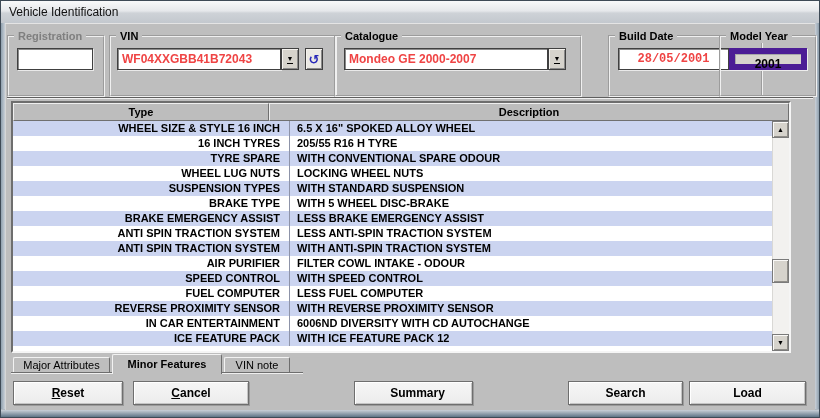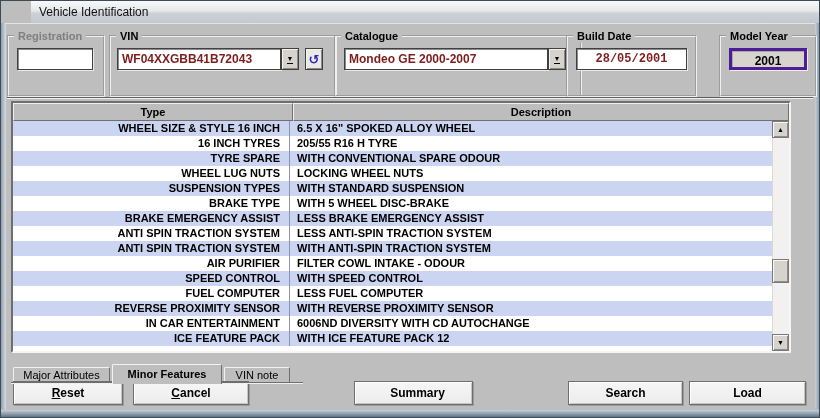--- a/index.html
+++ b/index.html
@@ -4,52 +4,52 @@
 <style>
   * { margin:0; padding:0; }
   body { width:820px; height:418px; background:#888; font-family:"Liberation Sans",sans-serif; }
 
   .win { position:relative; width:820px; height:418px; box-sizing:border-box;
          background:#BEBEBE; border:1px solid #3E4A56; overflow:hidden; }
 
   
   .titlebar { position:absolute; top:0; left:0; right:0; height:22px;
     background:linear-gradient(#F8F9FA 0%,#E6E8EB 45%,#CED2D7 55%,#C3C8CE 100%);
-    border-bottom:1px solid #98A0A8;margin-left:30px; }
+    border-bottom:1px solid #98A0A8; }
   .title { position:absolute; left:8px; top:3px; font-size:12px; line-height:16px; color:#111; }
   .frame-l { position:absolute; left:0; top:22px; bottom:0; width:4px;
     background:linear-gradient(90deg,#8FA0AE,#C9D0D8); }
   .frame-r { position:absolute; right:0; top:22px; bottom:0; width:4px;
     background:linear-gradient(90deg,#C9D0D8,#8FA0AE); }
   .frame-b { position:absolute; left:0; right:0; bottom:0; height:7px;
     background:linear-gradient(#C9D0D8,#5E7486); border-top:1px solid #AEB8C1; }
 
   .client { position:absolute; left:4px; top:22px; right:4px; bottom:7px;
     background:#BEBEBE; box-shadow:inset 0 1px 0 #E4E4E4, inset 1px 0 0 #D6D6D6; }
 
   
   .group { position:absolute; top:12px; height:58px; border:2px groove #F0F0F0; }
   .g-reg   { left:2px;   width:94px; }
   .g-vin   { left:104px; width:224px; }
   .g-cat   { left:329px; width:244px; }
-  .g-build { left:561px; width:127px; }
+  .g-build { left:603px; width:127px;padding-left:24px; }
   .g-model { left:714px; width:94px; }
   .glabel { position:absolute; top:-8px; left:5px; background:#BEBEBE; padding:0 4px;
     font-weight:bold; font-size:11px; line-height:14px; color:#000; white-space:nowrap; }
   .glabel.disabled { color:#7F7F7F; }
 
   .tinput { position:absolute; top:11px; height:22px; box-sizing:border-box; background:#fff;
     border:1px solid #404040; box-shadow:inset 1px 1px 0 #8A8A8A, 1px 1px 0 #E9E9E9;
-    font-family:"Liberation Sans",sans-serif; font-weight:bold; font-size:12px; padding:0 4px; color:#7f1d1d; }
+    font-family:"Liberation Sans",sans-serif; font-weight:bold; font-size:12px; padding:0 4px; color:#ef4444; }
   .reg-input   { left:8px;  width:76px; }
   .vin-input   { left:6px;  width:164px; }
   .cat-input   { left:8px;  width:204px; }
   .build-input { left:8px;  width:111px; text-align:center;font-family:Liberation Mono, monospace; }
   .model-box { position:absolute; left:8px; top:11px; width:78px; height:22px; box-sizing:border-box;
-    background:#D7D4CD; border:3px solid #4c1d95; box-shadow:inset 1px 1px 0 #A8A8A8, 1px 1px 0 #EDEDED;
+    background:#D7D4CD; border:6px solid #4c1d95; box-shadow:inset 1px 1px 0 #A8A8A8, 1px 1px 0 #EDEDED;
     font-weight:bold; font-size:12px; line-height:20px; text-align:center; color:#000; }
 
   .minibtn { position:absolute; top:11px; width:18px; height:22px; box-sizing:border-box;
     background:#D6D3CC; border:1px solid #404040; padding:0;
     box-shadow:inset 1px 1px 0 #F4F2EE, inset -1px -1px 0 #8A8A8A;
     display:flex; align-items:center; justify-content:center; cursor:default; }
   .vin-drop  { left:170px; }
   .undo-btn  { left:194px; background:#EBE9E4; }
   .cat-drop  { left:212px; }
   .droparrow { font-size:7px; line-height:7px; color:#000; border-bottom:1px solid #000; padding-bottom:1px; }
@@ -58,21 +58,21 @@
   .sep { position:absolute; left:2px; top:74px; width:806px; height:0;
     border-top:1px solid #5E5E5E; border-bottom:1px solid #F0F0F0; }
 
   
   .table { position:absolute; left:6px; top:78px; width:780px; height:252px; box-sizing:border-box;
     background:#fff; border:2px solid; border-color:#6E6E6E #F5F5F5 #F5F5F5 #6E6E6E; }
   .thead { display:flex; height:18px; background:#BDBDBD; }
   .th { box-sizing:border-box; border-top:1px solid #EFEFEF; border-left:1px solid #EFEFEF;
     border-right:1px solid #707070; border-bottom:1px solid #707070;
     font-weight:bold; font-size:11px; line-height:16px; text-align:center; color:#000; }
-  .th-type { width:280px; }
+  .th-type { width:256px; }
   .th-desc { flex:1; }
   .tbody { position:absolute; left:0; top:18px; right:17px; bottom:0; overflow:hidden; background:#fff; }
   .trow { display:flex; height:15px; background:#FFFFFF; }
   .trow.alt { background:#CBD4F0; }
   .td { box-sizing:border-box; font-weight:bold; font-size:11px; line-height:15px;
     white-space:nowrap; overflow:hidden; color:#000;padding-left:46px; }
   .td-type { width:276px; text-align:right; padding-right:9px; }
   .td-desc { flex:1; border-left:1px solid #8D93A8; padding-left:7px; }
 
   
@@ -82,21 +82,21 @@
     background:#D6D3CC; border:1px solid #7A7A7A;
     box-shadow:inset 1px 1px 0 #FAF9F7, inset -1px -1px 0 #8F8D88;
     display:flex; align-items:center; justify-content:center; font-size:7px; color:#000; }
   .sbtn.up { top:0; } .sbtn.down { bottom:0; }
   .strack { position:absolute; left:0; top:17px; bottom:17px; width:17px; }
   .sthumb { position:absolute; left:0; top:121px; width:17px; height:24px; box-sizing:border-box;
     background:#D6D3CC; border:1px solid #7A7A7A;
     box-shadow:inset 1px 1px 0 #FAF9F7, inset -1px -1px 0 #8F8D88; }
 
   
-  .tabstrip { position:absolute; left:6px; top:341px; width:292px; height:20px; }
+  .tabstrip { position:absolute; left:6px; top:331px; width:292px; height:20px; }
   .tabstrip::after { content:""; position:absolute; left:0; right:0; bottom:0; height:0;
     border-top:1px solid #6E6E6E; border-bottom:1px solid #EFEFEF; z-index:1; }
   .tab { position:absolute; bottom:0; box-sizing:border-box; height:17px; background:#BEBEBE;
     border:1px solid #6E6E6E; border-bottom:none; border-top-color:#F2F2F2; border-left-color:#F2F2F2;
     border-radius:2px 2px 0 0; font-size:11px; line-height:15px; text-align:center; z-index:0; color:#000; }
   .tab.active { height:20px; line-height:19px; font-weight:bold; z-index:2; }
   .tab-ma { left:2px;   width:97px; }
   .tab-mf { left:101px; width:110px; }
   .tab-vn { left:213px; width:66px; }
 

